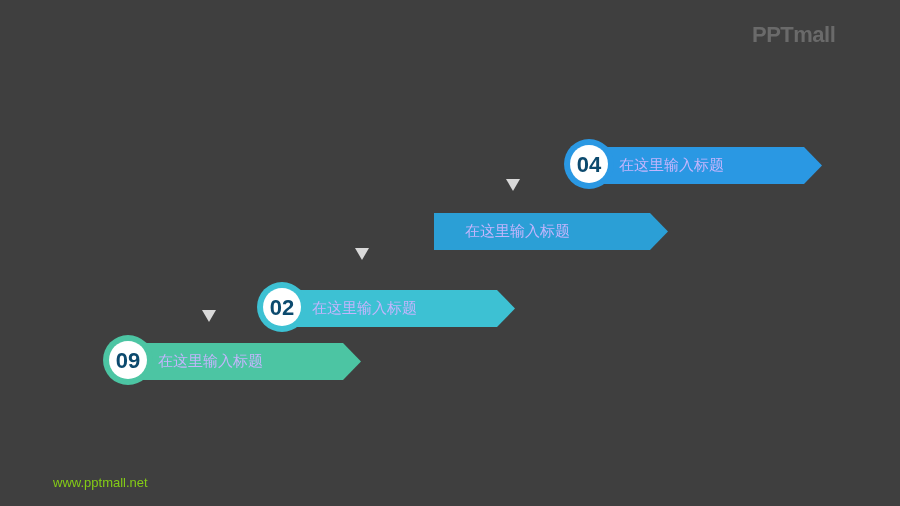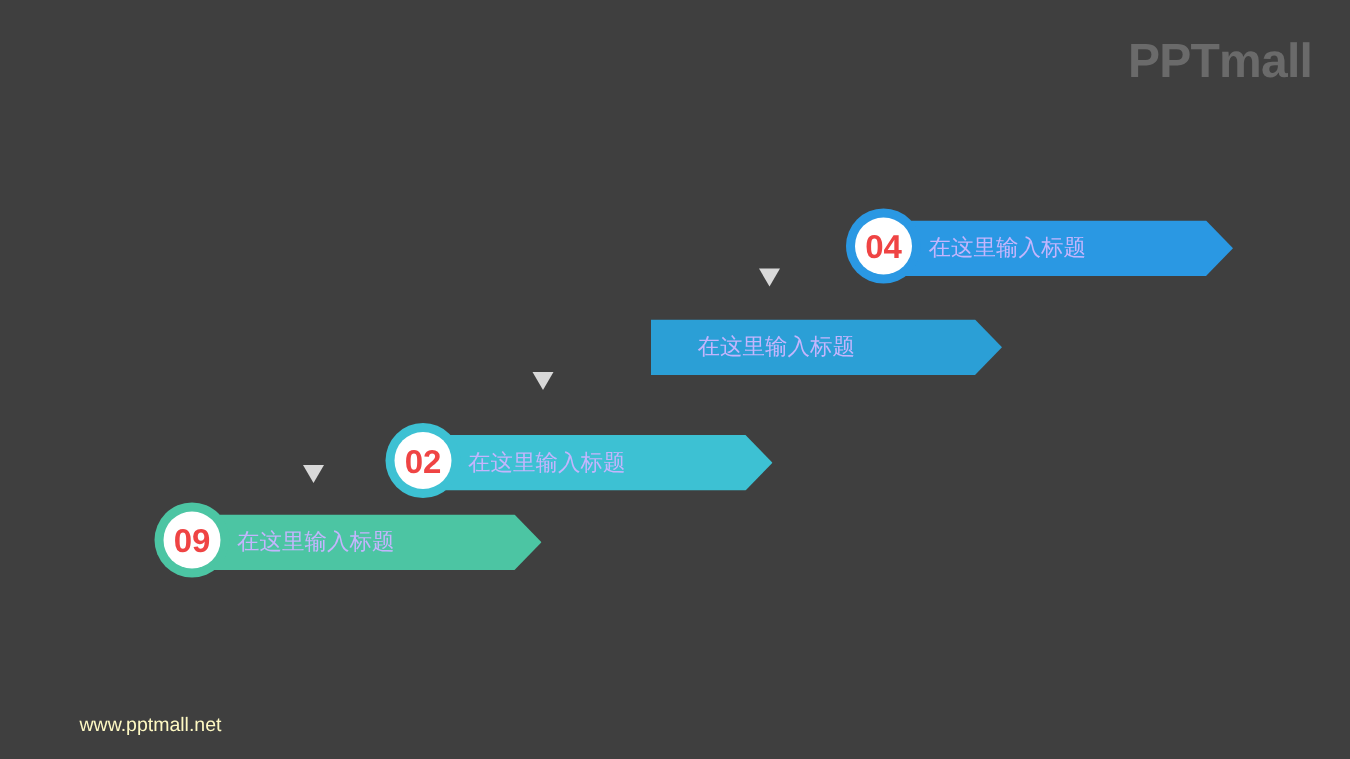--- a/index.html
+++ b/index.html
@@ -1,24 +1,24 @@
 <!DOCTYPE html>
 <html><head>
 <meta charset="utf-8">
 <style>
   html,body{margin:0;padding:0;}
   body{width:900px;height:506px;background:#3f3f3f;position:relative;overflow:hidden;font-family:"DejaVu Sans","Liberation Sans",sans-serif;}
-  .logo{position:absolute;left:752px;top:22px;font-family:"Liberation Sans",sans-serif;font-size:32px;font-weight:bold;color:#6a6a6a;letter-spacing:-0.5px;}
-  .url{position:absolute;left:53px;top:475px;font-family:"Liberation Sans",sans-serif;font-size:13px;color:#fef9c3;}
+  .logo{position:absolute;left:752px;top:22px;font-family:"Liberation Sans",sans-serif;font-size:22px;font-weight:bold;color:#6a6a6a;letter-spacing:-0.5px;}
+  .url{position:absolute;left:53px;top:475px;font-family:"Liberation Sans",sans-serif;font-size:13px;color:#84cc16;}
   .step{position:absolute;height:52px;width:262px;}
   .banner{position:absolute;left:24px;top:8px;height:37px;width:234px;}
   .banner svg{position:absolute;left:0;top:0;}
   .label{position:absolute;left:55px;top:8px;height:37px;line-height:37px;color:#c4b5fd;font-size:15px;white-space:nowrap;}
   .circle{position:absolute;left:0;top:0;width:50px;height:50px;border-radius:50%;}
-  .circle .inner{position:absolute;left:6px;top:6px;width:38px;height:38px;border-radius:50%;background:#ffffff;text-align:center;line-height:39px;font-family:"Liberation Sans",sans-serif;font-weight:bold;font-size:22px;color:#ef4444;}
+  .circle .inner{position:absolute;left:6px;top:6px;width:38px;height:38px;border-radius:50%;background:#ffffff;text-align:center;line-height:39px;font-family:"Liberation Sans",sans-serif;font-weight:bold;font-size:22px;color:#0c4a6e;}
   .tri{position:absolute;width:0;height:0;border-left:7px solid transparent;border-right:7px solid transparent;border-top:12px solid #d9d9d9;}
 </style>
 </head>
 <body>
 
 <div class="logo">PPTmall</div>
 <div class="url">www.pptmall.net</div>
 
 <div class="step" style="left:103px;top:335px;">
   <div class="banner">

